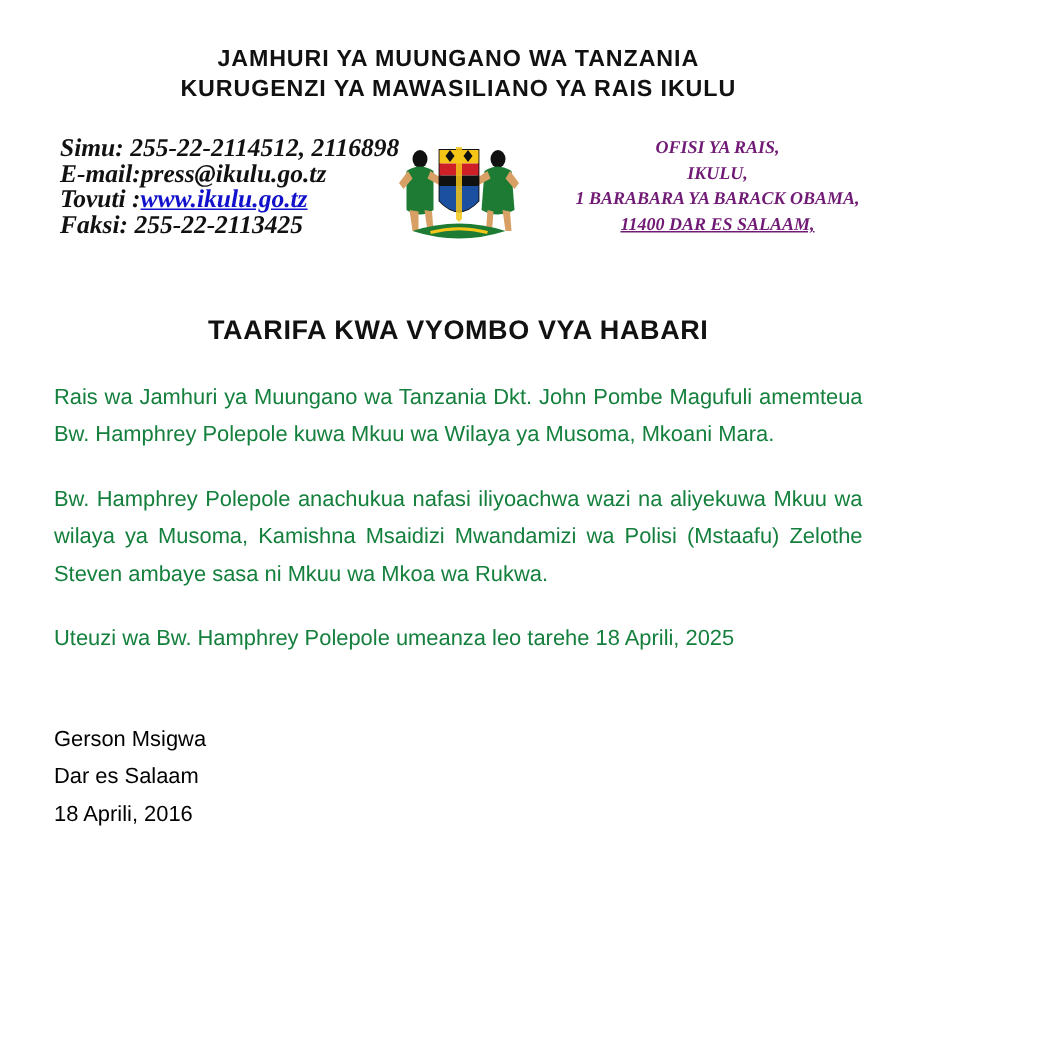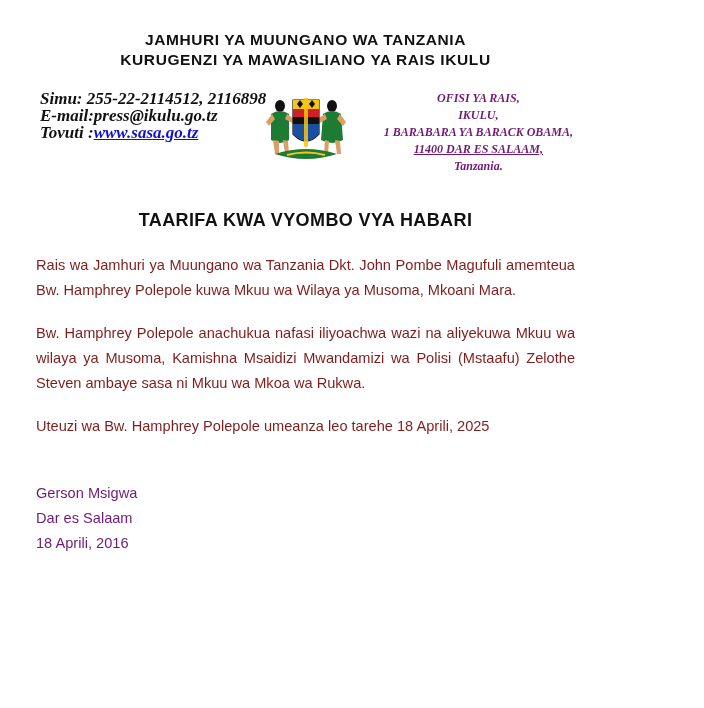--- a/index.html
+++ b/index.html
@@ -106,55 +106,56 @@
     margin-top: 22px;
   }
   .content {
     margin: 0 36px 0 36px;
     padding-top: 22px;
   }
   .para {
     font-family: "Liberation Sans", sans-serif;
     font-size: 14.6px;
     line-height: 25px;
-    color: #7f1d1d;
+    color: #15803d;
     text-align: justify;
     margin-bottom: 18px;
   }
   .para.no-justify {
     text-align: left;
   }
   .signature {
     margin-top: 42px;
   }
   .signature .sline {
     font-family: "Liberation Sans", sans-serif;
     font-size: 14.6px;
     line-height: 25px;
-    color: #701a75;
+    color: #000000;
   }
 </style>
 </head>
 <body>
 
 <div class="page">
 
   <div class="header-titles">
     <div class="line1">JAMHURI YA MUUNGANO WA TANZANIA</div>
     <div class="line2">KURUGENZI YA MAWASILIANO YA RAIS IKULU</div>
   </div>
 
   <div class="band">
 
     <div class="contact-block">
       <div>Simu: 255-22-2114512, 2116898</div>
       <div>E-mail:press@ikulu.go.tz</div>
       <div>
-        <span>Tovuti :</span><a href="#">www.sasa.go.tz</a>
+        <span>Tovuti :</span><a href="#">www.ikulu.go.tz</a>
       </div>
+      <div>Faksi: 255-22-2113425</div>
     </div>
 
     <div class="emblem">
       <svg viewBox="0 0 86 82" width="86" height="82" xmlns="http://www.w3.org/2000/svg">
 
         <g>
           <ellipse cx="17" cy="22" rx="5" ry="6" fill="#111111"></ellipse>
           <path d="M8 30 Q17 24 26 30 L26 56 Q17 62 8 56 Z" fill="#1e7b33"></path>
           <path d="M24 30 L33 36 L31 40 L22 35 Z" fill="#d9a066"></path>
           <path d="M9 30 L3 38 L6 42 L12 35 Z" fill="#d9a066"></path>
@@ -185,21 +186,20 @@
         <path d="M12 70 Q43 60 74 70 Q43 80 12 70 Z" fill="#1e7b33"></path>
         <path d="M24 71 q19 -5 38 0" stroke="#f5c518" stroke-width="2" fill="none"></path>
       </svg>
     </div>
 
     <div class="address-block">
       <div>OFISI YA RAIS,</div>
       <div>IKULU,</div>
       <div>1 BARABARA YA BARACK OBAMA,</div>
       <div class="underlined">11400 DAR ES SALAAM,</div>
-      <div>Tanzania.</div>
     </div>
 
   </div>
 
   <div class="doc-title">TAARIFA KWA VYOMBO VYA HABARI</div>
 
   <div class="content">
     <div class="para">Rais wa Jamhuri ya Muungano wa Tanzania Dkt. John Pombe Magufuli amemteua Bw. Hamphrey Polepole kuwa Mkuu wa Wilaya ya Musoma, Mkoani Mara.</div>
     <div class="para">Bw. Hamphrey Polepole anachukua nafasi iliyoachwa wazi na aliyekuwa Mkuu wa wilaya ya Musoma, Kamishna Msaidizi Mwandamizi wa Polisi (Mstaafu) Zelothe Steven ambaye sasa ni Mkuu wa Mkoa wa Rukwa.</div>
     <div class="para no-justify">Uteuzi wa Bw. Hamphrey Polepole umeanza leo tarehe 18 Aprili, 2025</div>

